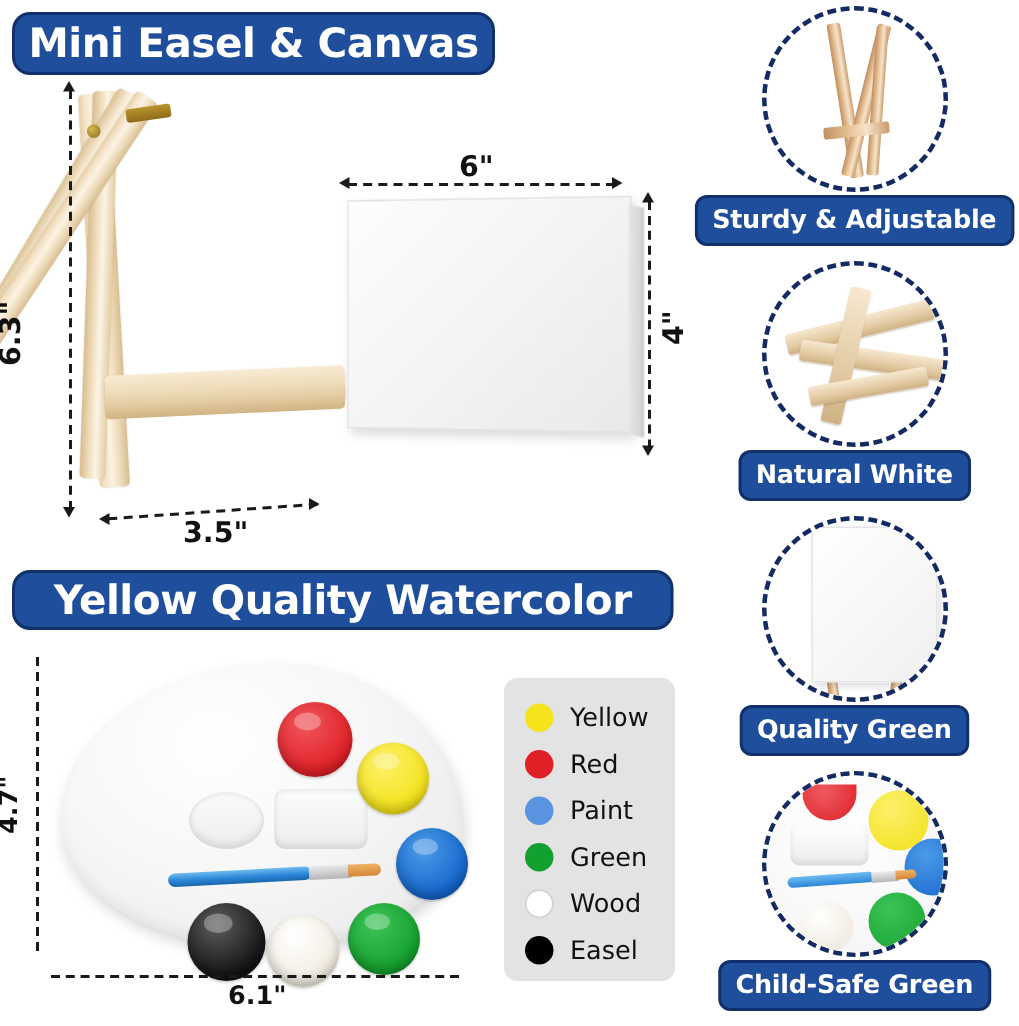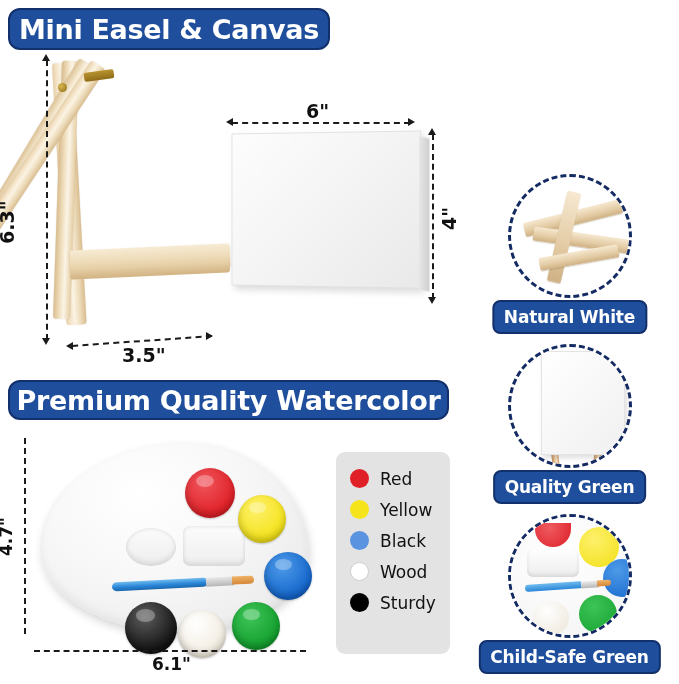--- a/index.html
+++ b/index.html
@@ -394,21 +394,21 @@
     <div class="arrow arrow-left" style="left:226px; top:66px;"></div>
     <div class="arrow arrow-right" style="left:408px; top:66px;"></div>
     <div class="dim-label" id="dim-canvas-w-label">6"</div>
 
     <div class="dashline-v" id="dim-canvas-h-line"></div>
     <div class="arrow arrow-up" style="left:428px; top:76px;"></div>
     <div class="arrow arrow-down" style="left:428px; top:245px;"></div>
     <div class="dim-label" id="dim-canvas-h-label">4"</div>
   </div>
 
-  <div class="banner" id="banner-watercolor">Premium Quality Watercolor</div>
+  <div class="banner" id="banner-watercolor">Yellow Quality Watercolor</div>
 
   <div id="section-palette">
 
     <div id="palette-body">
       <div id="mix-round"></div>
       <div id="mix-rect"></div>
 
       <div class="well" id="well-red"></div>
       <div class="well" id="well-yellow"></div>
       <div class="well" id="well-blue"></div>
@@ -423,43 +423,56 @@
 
     <div class="dashline-v" id="dim-pal-h-line"></div>
     <div class="dim-label" id="dim-pal-h-label">4.7"</div>
 
     <div class="dashline-h" id="dim-pal-w-line"></div>
     <div class="dim-label" id="dim-pal-w-label">6.1"</div>
   </div>
 
   <div id="color-legend">
     <div class="legend-row">
+      <span class="legend-dot" style="background: rgb(245, 227, 27);"></span>
+      <span class="legend-name">Yellow</span>
+    </div>
+    <div class="legend-row">
       <span class="legend-dot" style="background: rgb(224, 32, 39);"></span>
       <span class="legend-name">Red</span>
     </div>
     <div class="legend-row">
-      <span class="legend-dot" style="background: rgb(245, 227, 27);"></span>
-      <span class="legend-name">Yellow</span>
+      <span class="legend-dot" style="background: rgb(90, 147, 224);"></span>
+      <span class="legend-name">Paint</span>
     </div>
     <div class="legend-row">
-      <span class="legend-dot" style="background: rgb(90, 147, 224);"></span>
-      <span class="legend-name">Black</span>
+      <span class="legend-dot" style="background: rgb(20, 160, 46);"></span>
+      <span class="legend-name">Green</span>
     </div>
     <div class="legend-row">
       <span class="legend-dot" style="background: rgb(255, 255, 255); border: 1px solid rgb(207, 207, 207);"></span>
       <span class="legend-name">Wood</span>
     </div>
     <div class="legend-row">
       <span class="legend-dot" style="background: rgb(0, 0, 0);"></span>
-      <span class="legend-name">Sturdy</span>
+      <span class="legend-name">Easel</span>
     </div>
   </div>
 
   <div id="features">
 
+    <div class="feature" id="feature-0">
+      <div class="feature-circle">
+        <div class="th-stick" style="left:48px; top:8px;  width:9px; height:104px; transform:rotate(-9deg);"></div>
+        <div class="th-stick" style="left:62px; top:8px;  width:9px; height:104px; transform:rotate(14deg);"></div>
+        <div class="th-stick" style="left:70px; top:10px; width:8px; height:100px; transform:rotate(4deg);"></div>
+        <div class="th-stick" style="left:38px; top:76px; width:44px; height:8px; transform:rotate(-6deg);"></div>
+      </div>
+      <div class="feature-label">Sturdy &amp; Adjustable</div>
+    </div>
 
     <div class="feature" id="feature-1">
       <div class="feature-circle">
         <div class="th-stick-light" style="left:12px; top:34px; width:100px; height:14px; transform:rotate(-14deg);"></div>
         <div class="th-stick-light" style="left:22px; top:56px; width:96px; height:14px; transform:rotate(8deg);"></div>
         <div class="th-stick-light" style="left:46px; top:14px; width:14px; height:92px; transform:rotate(13deg);"></div>
         <div class="th-stick-light" style="left:28px; top:74px; width:80px; height:13px; transform:rotate(-10deg);"></div>
       </div>
       <div class="feature-label">Natural White</div>
     </div>

